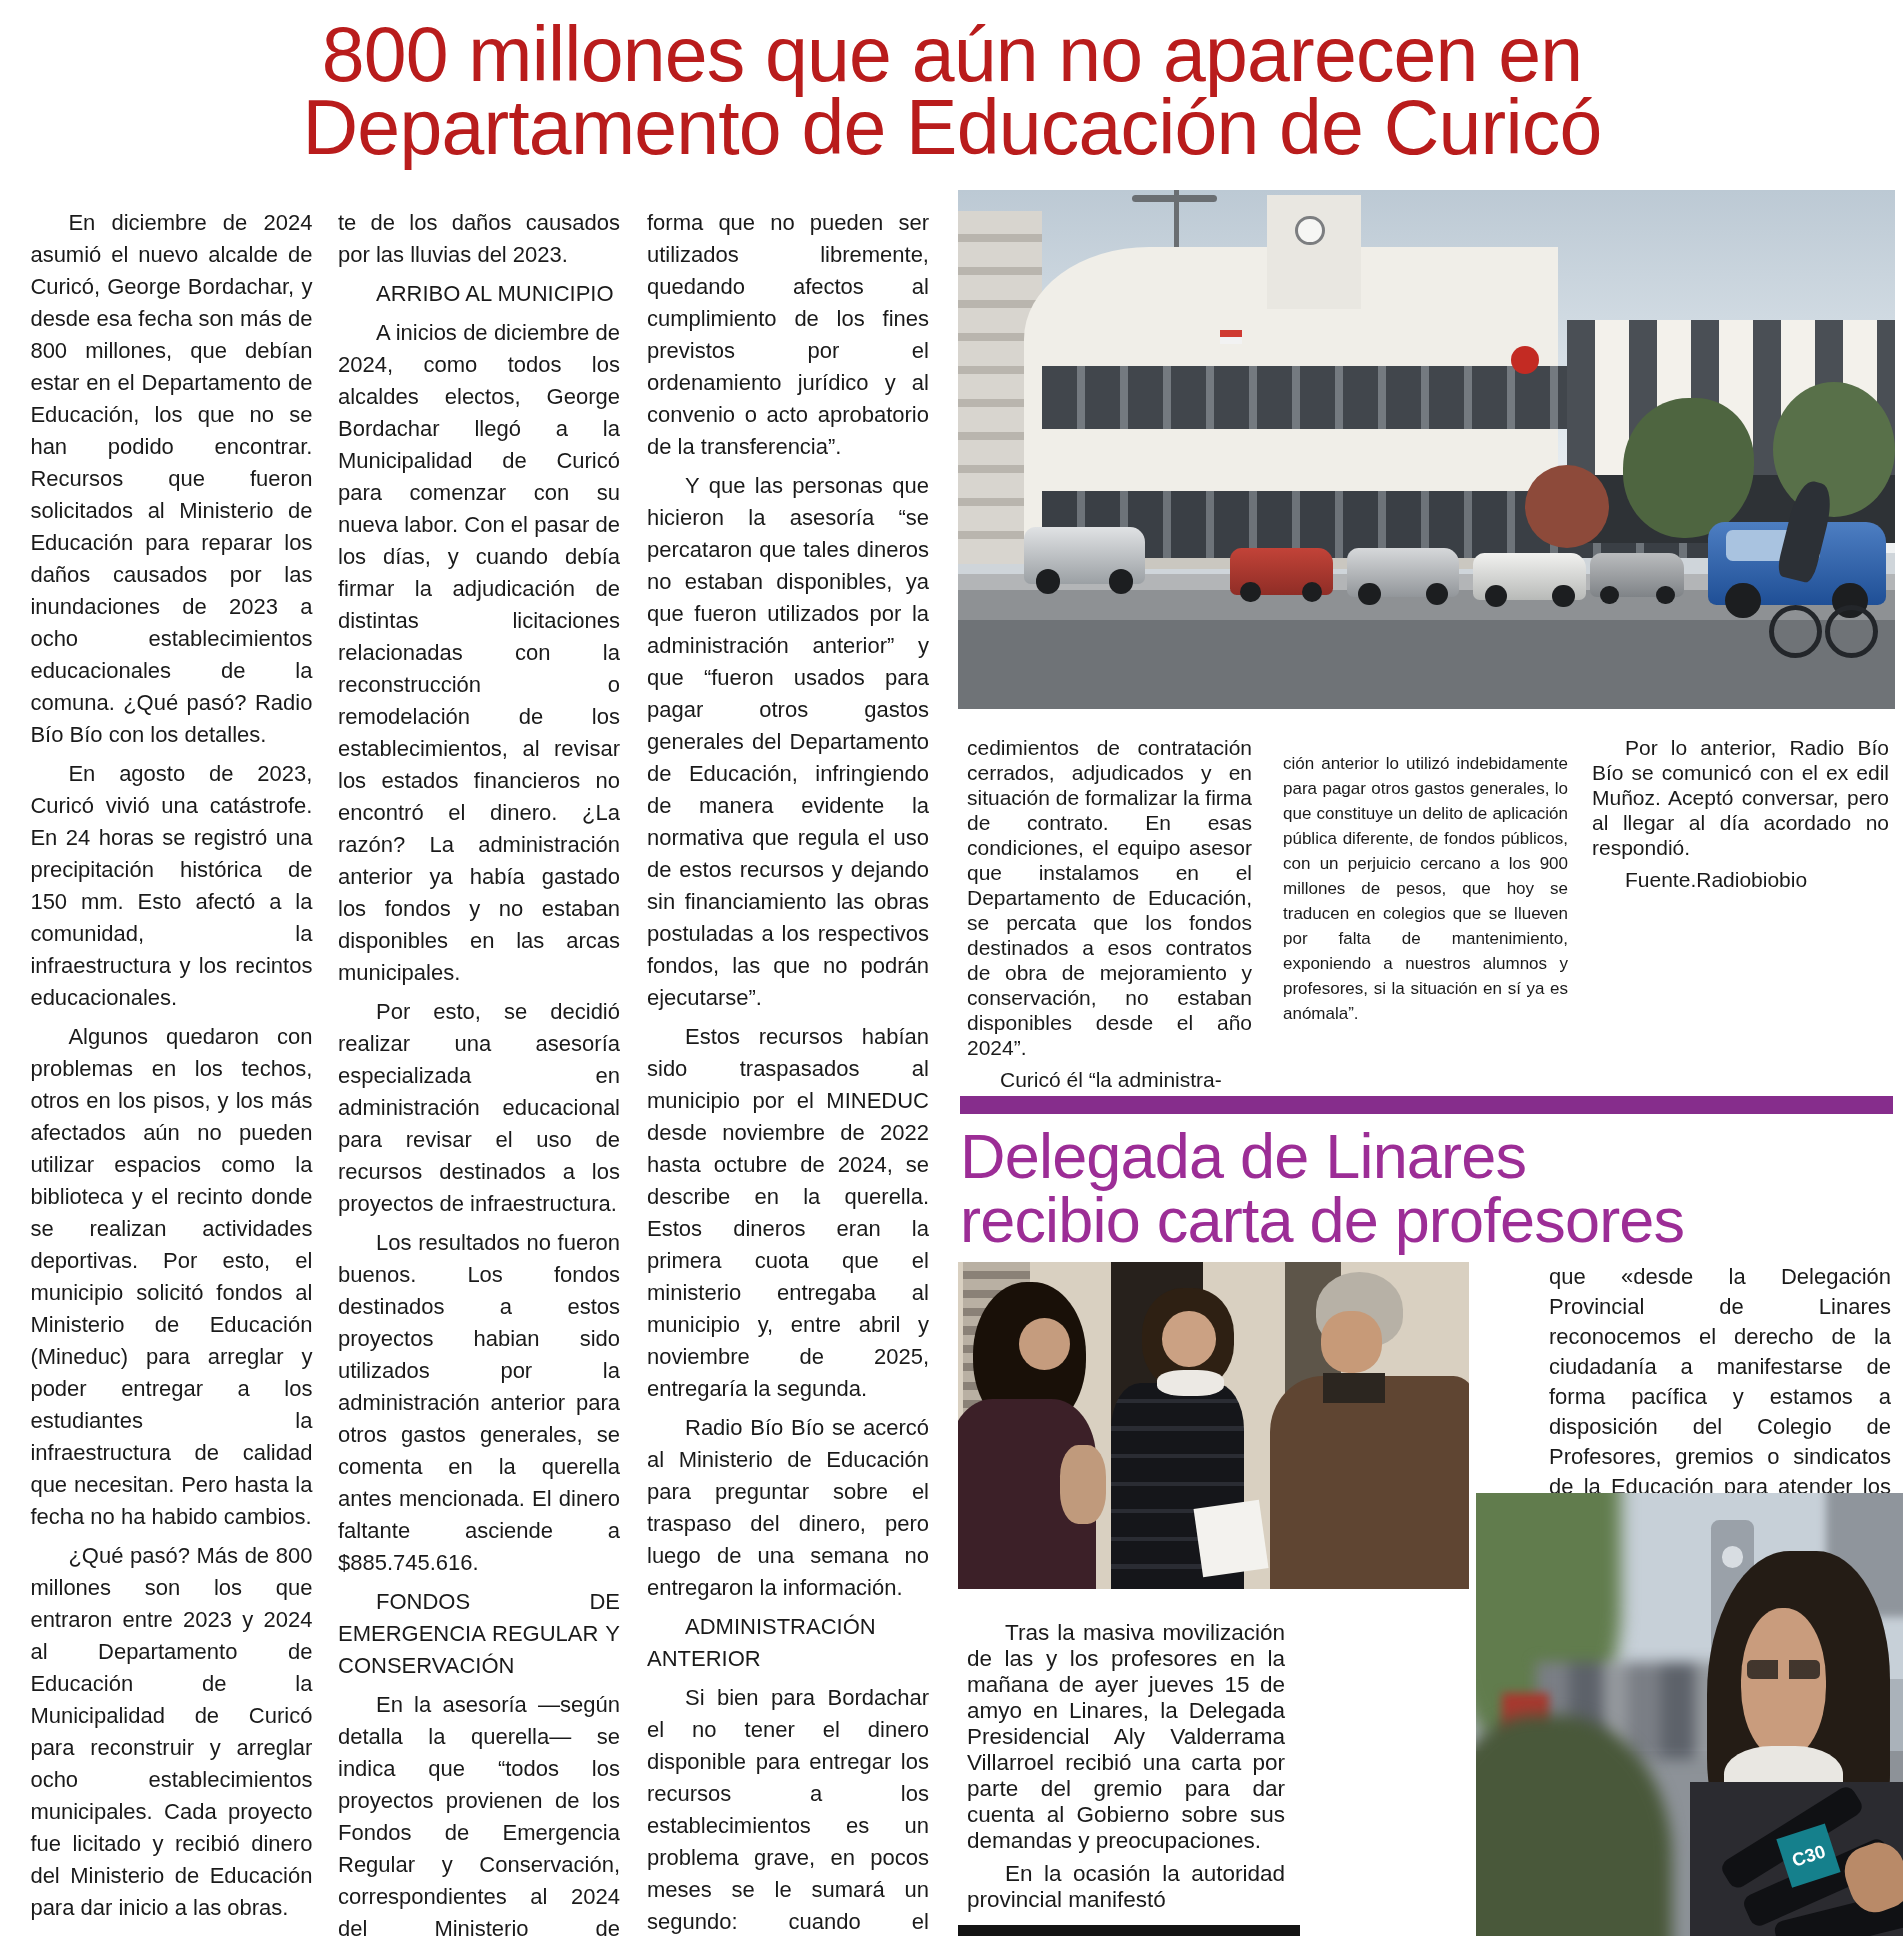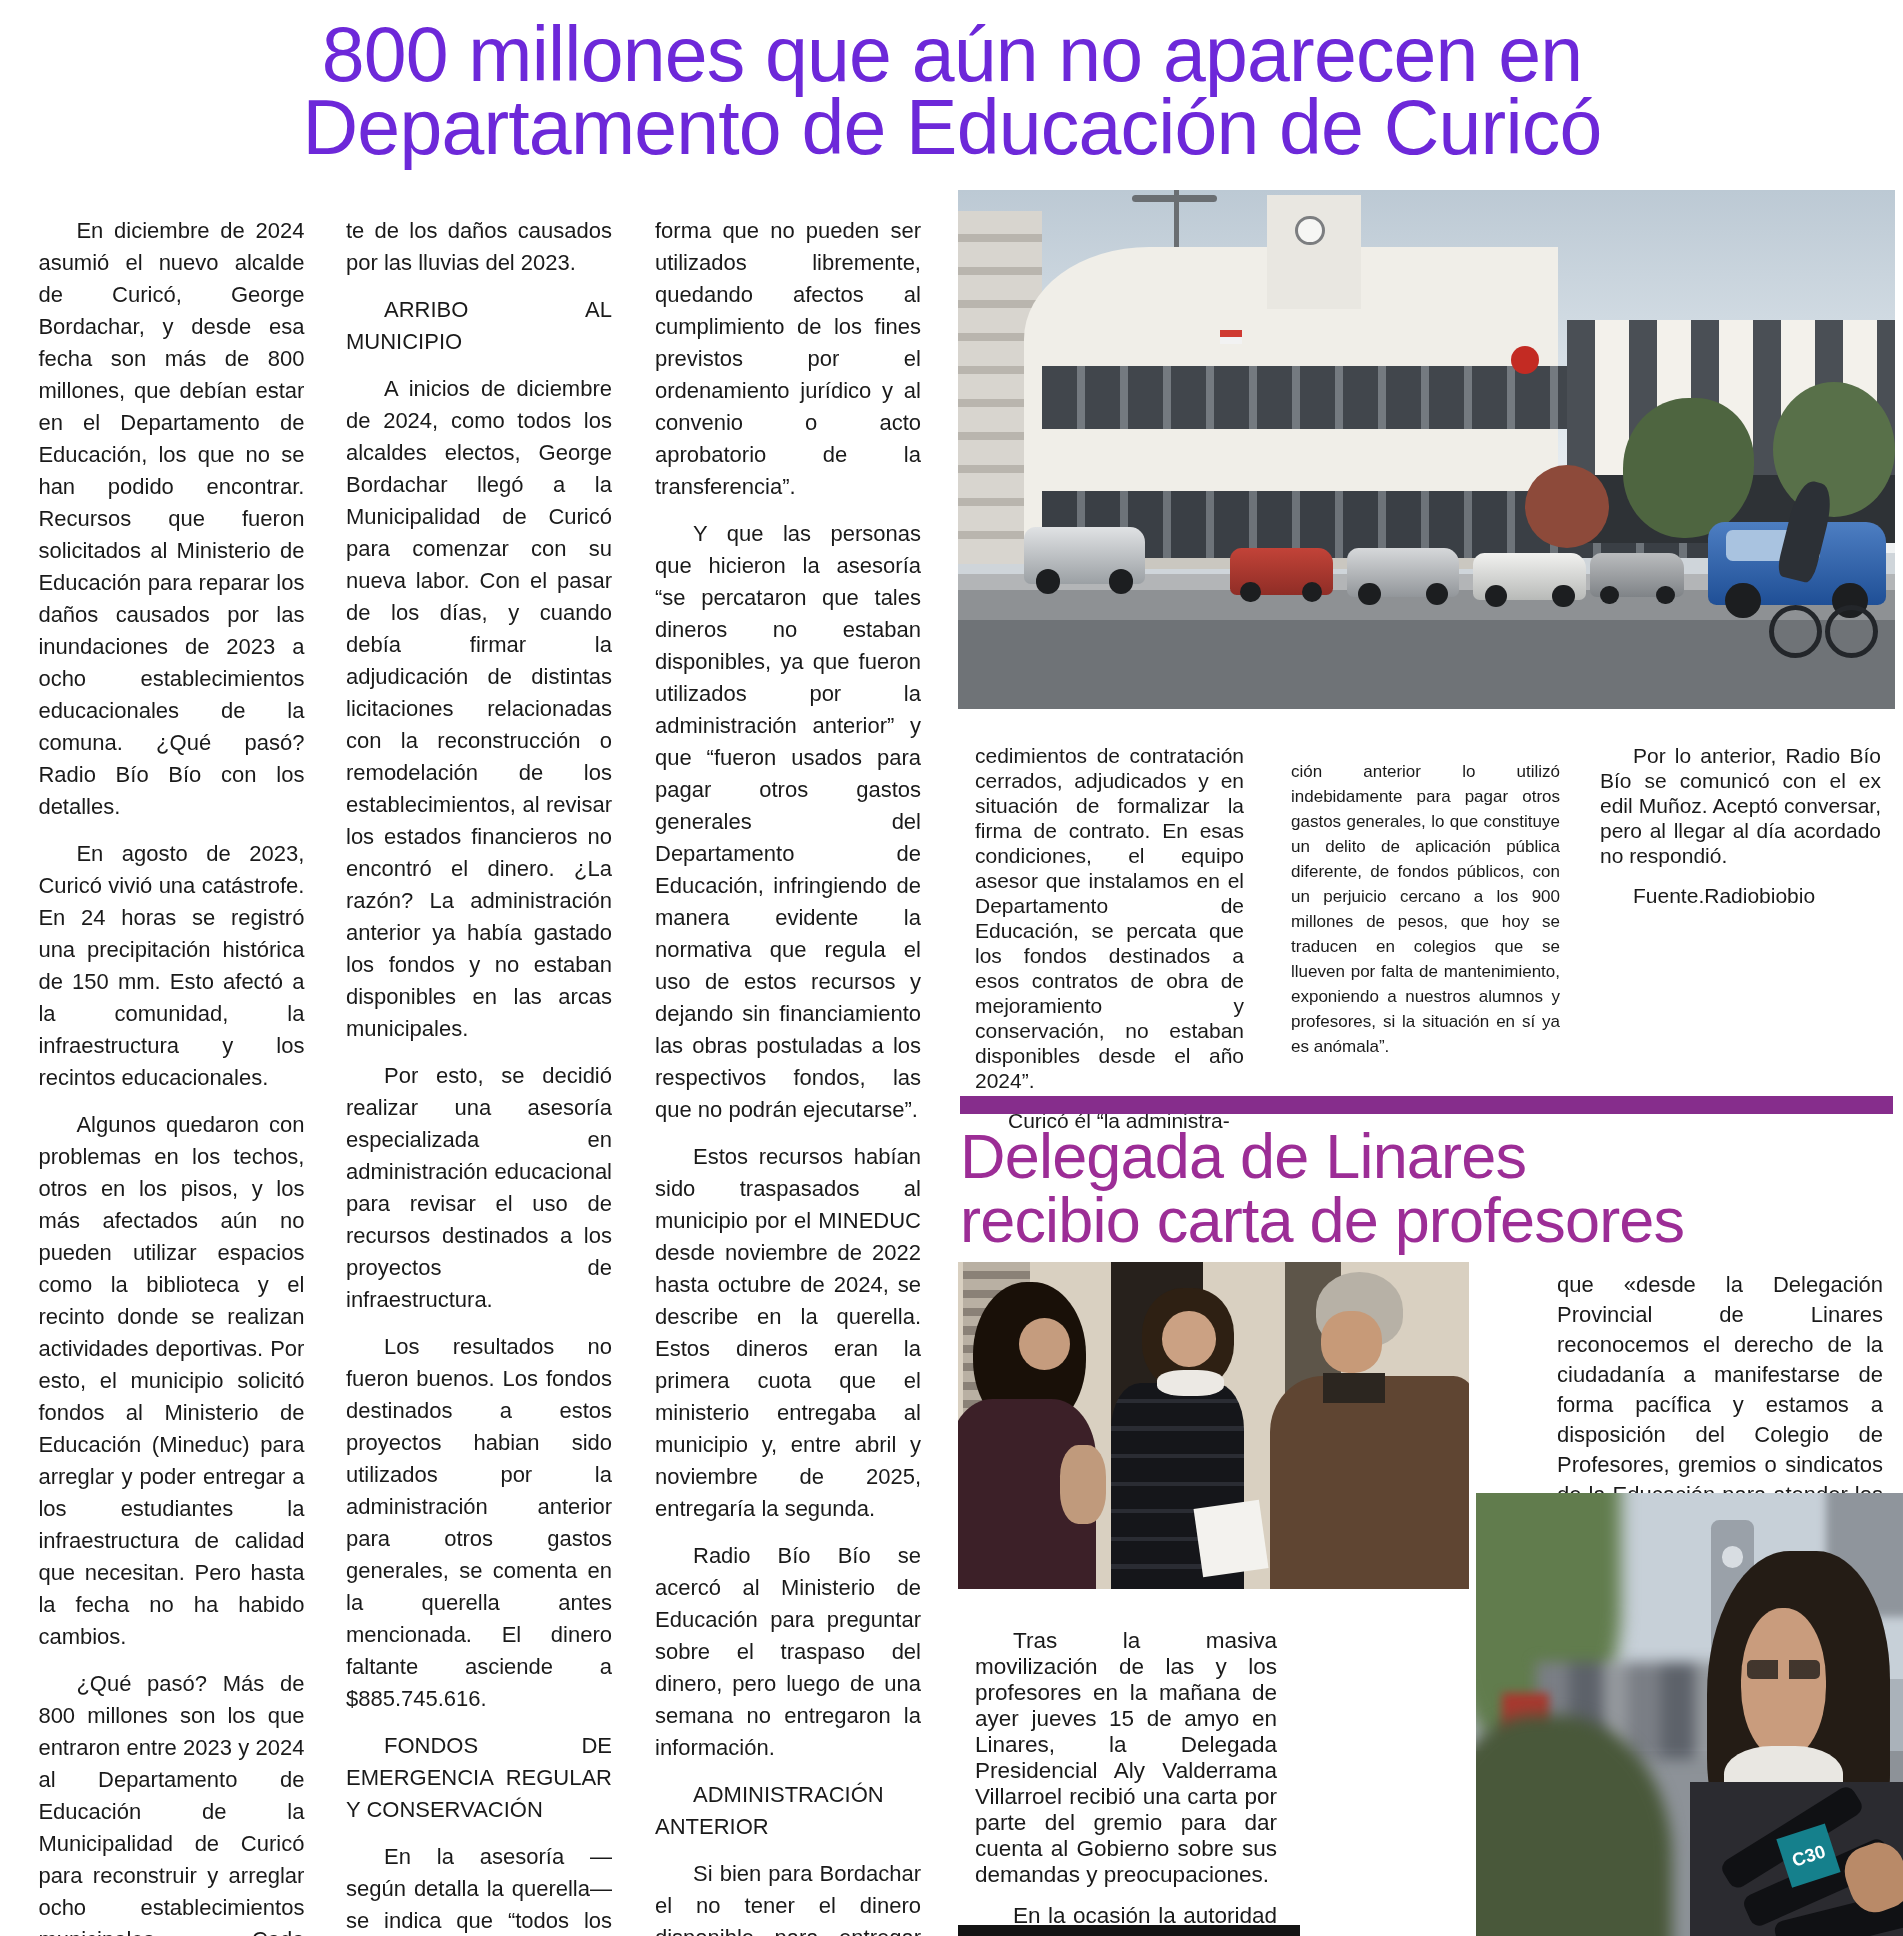--- a/index.html
+++ b/index.html
@@ -8,21 +8,21 @@
 
   
   .headline1{position:absolute;left:25px;right:25px;top:18.4px;text-align:center;
              font-size:77px;line-height:73px;letter-spacing:-0.8px;font-weight:400;}
   .headline2{position:absolute;left:960px;width:933px;top:1124px;text-align:left;
              font-size:63px;line-height:64px;letter-spacing:-0.8px;font-weight:400;}
   .divider{position:absolute;left:960px;top:1096px;width:933px;height:17.5px;}
 
   
   .col{position:absolute;text-align:justify;}
-  .col p{margin:15px;text-indent:38px;}
+  .col p{margin:7px;text-indent:38px;}
   .col p.noindent{text-indent:0;}
   .c1{left:23.4px;top:200px;width:296px;font-size:22px;line-height:32px;}
   .c2{left:331px;top:200px;width:296px;font-size:22px;line-height:32px;}
   .c3{left:640px;top:200px;width:296px;font-size:22px;line-height:32px;}
   .c4{left:960px;top:728px;width:299px;font-size:21px;line-height:25px;}
   .c4 p,.c5 p,.c6 p{text-indent:33px;}
   .c5{left:1276px;top:744px;width:299px;font-size:17px;line-height:25px;}
   .c6{left:1585px;top:728px;width:311px;font-size:21px;line-height:25px;}
   .a2r{left:1542px;top:1255px;width:356px;font-size:22px;line-height:30px;}
   .a2l{left:960px;top:1613px;width:332px;font-size:22.5px;line-height:26px;}
@@ -109,21 +109,21 @@
           display:flex;align-items:center;justify-content:center;color:#fff;font-size:18.4px;font-weight:bold;}
   .p3hand{left:87%;top:79%;width:14%;height:15%;background:#b98a68;border-radius:40%;transform:rotate(-20deg);}
 
   .strip{position:absolute;left:958px;top:1925px;width:342px;height:11.7px;background:#141414;}
 </style>
 </head>
 <body>
 
 <div class="page">
 
-  <div class="headline1" style="color:#6d28d9;">
+  <div class="headline1" style="color:#b91c1c;">
     <div>800 millones que aún no aparecen en</div>
     <div>Departamento de Educación de Curicó</div>
   </div>
 
   <div class="col c1">
     <p>En diciembre de 2024 asumió el nuevo alcalde de Curicó, George Bordachar, y desde esa fecha son más de 800 millones, que debían estar en el Departamento de Educación, los que no se han podido encontrar. Recursos que fueron solicitados al Ministerio de Educación para reparar los daños causados por las inundaciones de 2023 a ocho establecimientos educacionales de la comuna. ¿Qué pasó? Radio Bío Bío con los detalles.</p>
     <p>En agosto de 2023, Curicó vivió una catástrofe. En 24 horas se registró una precipitación histórica de 150 mm. Esto afectó a la comunidad, la infraestructura y los recintos educacionales.</p>
     <p>Algunos quedaron con problemas en los techos, otros en los pisos, y los más afectados aún no pueden utilizar espacios como la biblioteca y el recinto donde se realizan actividades deportivas. Por esto, el municipio solicitó fondos al Ministerio de Educación (Mineduc) para arreglar y poder entregar a los estudiantes la infraestructura de calidad que necesitan. Pero hasta la fecha no ha habido cambios.</p>
     <p>¿Qué pasó? Más de 800 millones son los que entraron entre 2023 y 2024 al Departamento de Educación de la Municipalidad de Curicó para reconstruir y arreglar ocho establecimientos municipales. Cada proyecto fue licitado y recibió dinero del Ministerio de Educación para dar inicio a las obras.</p>
     <p>Pero, según una querella presentada por el actual alcalde George Bordachar por el delito de aplicación pública diferente, ese dinero no se encuentra en las arcas municipales.</p>

